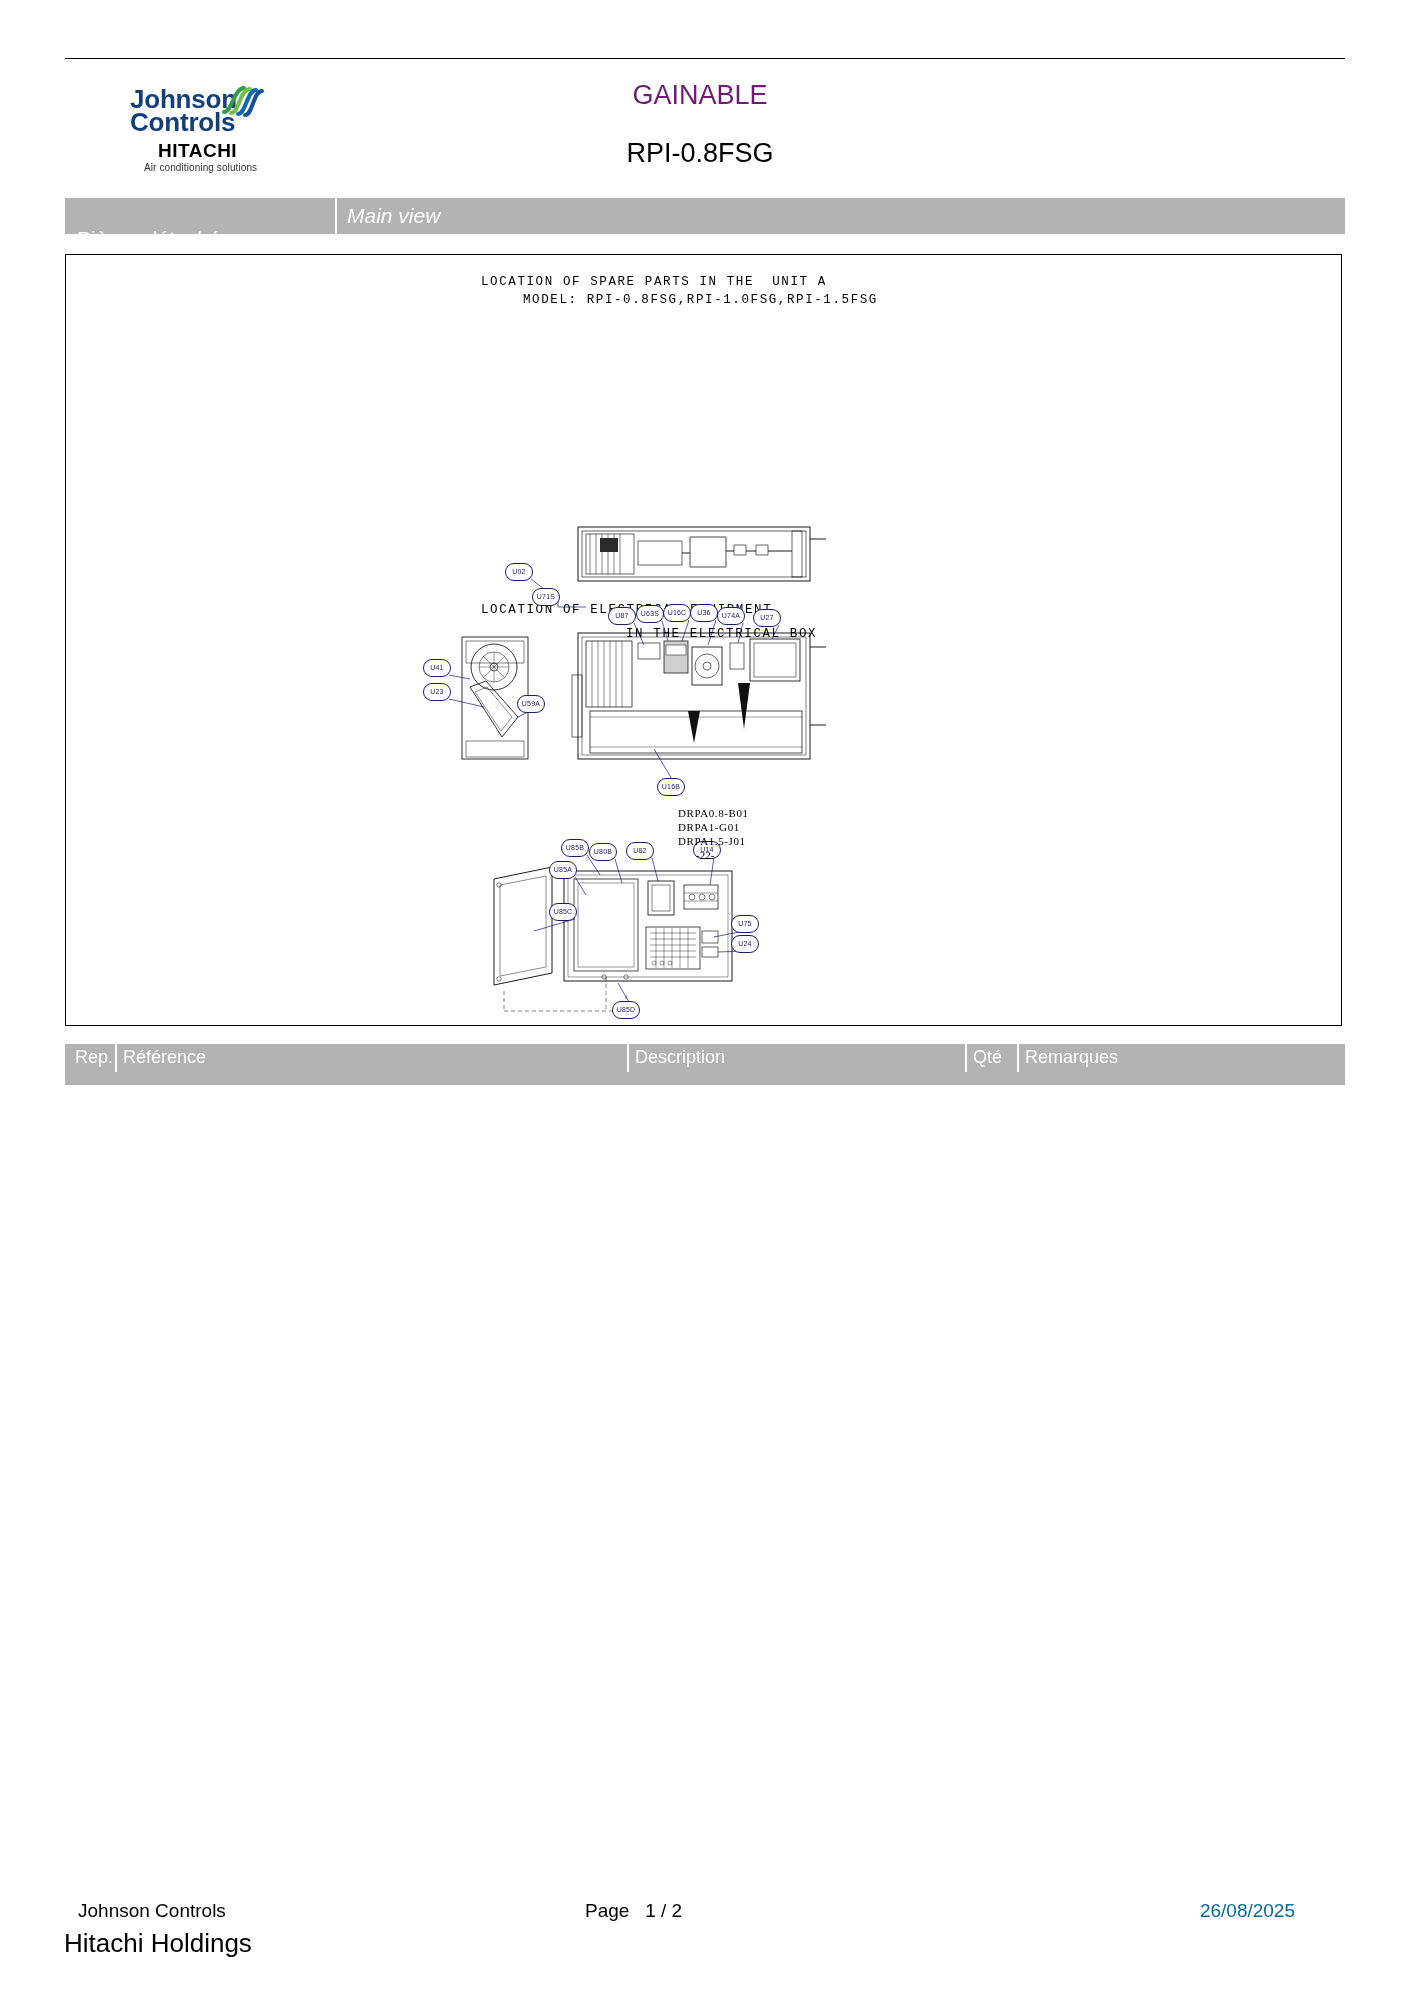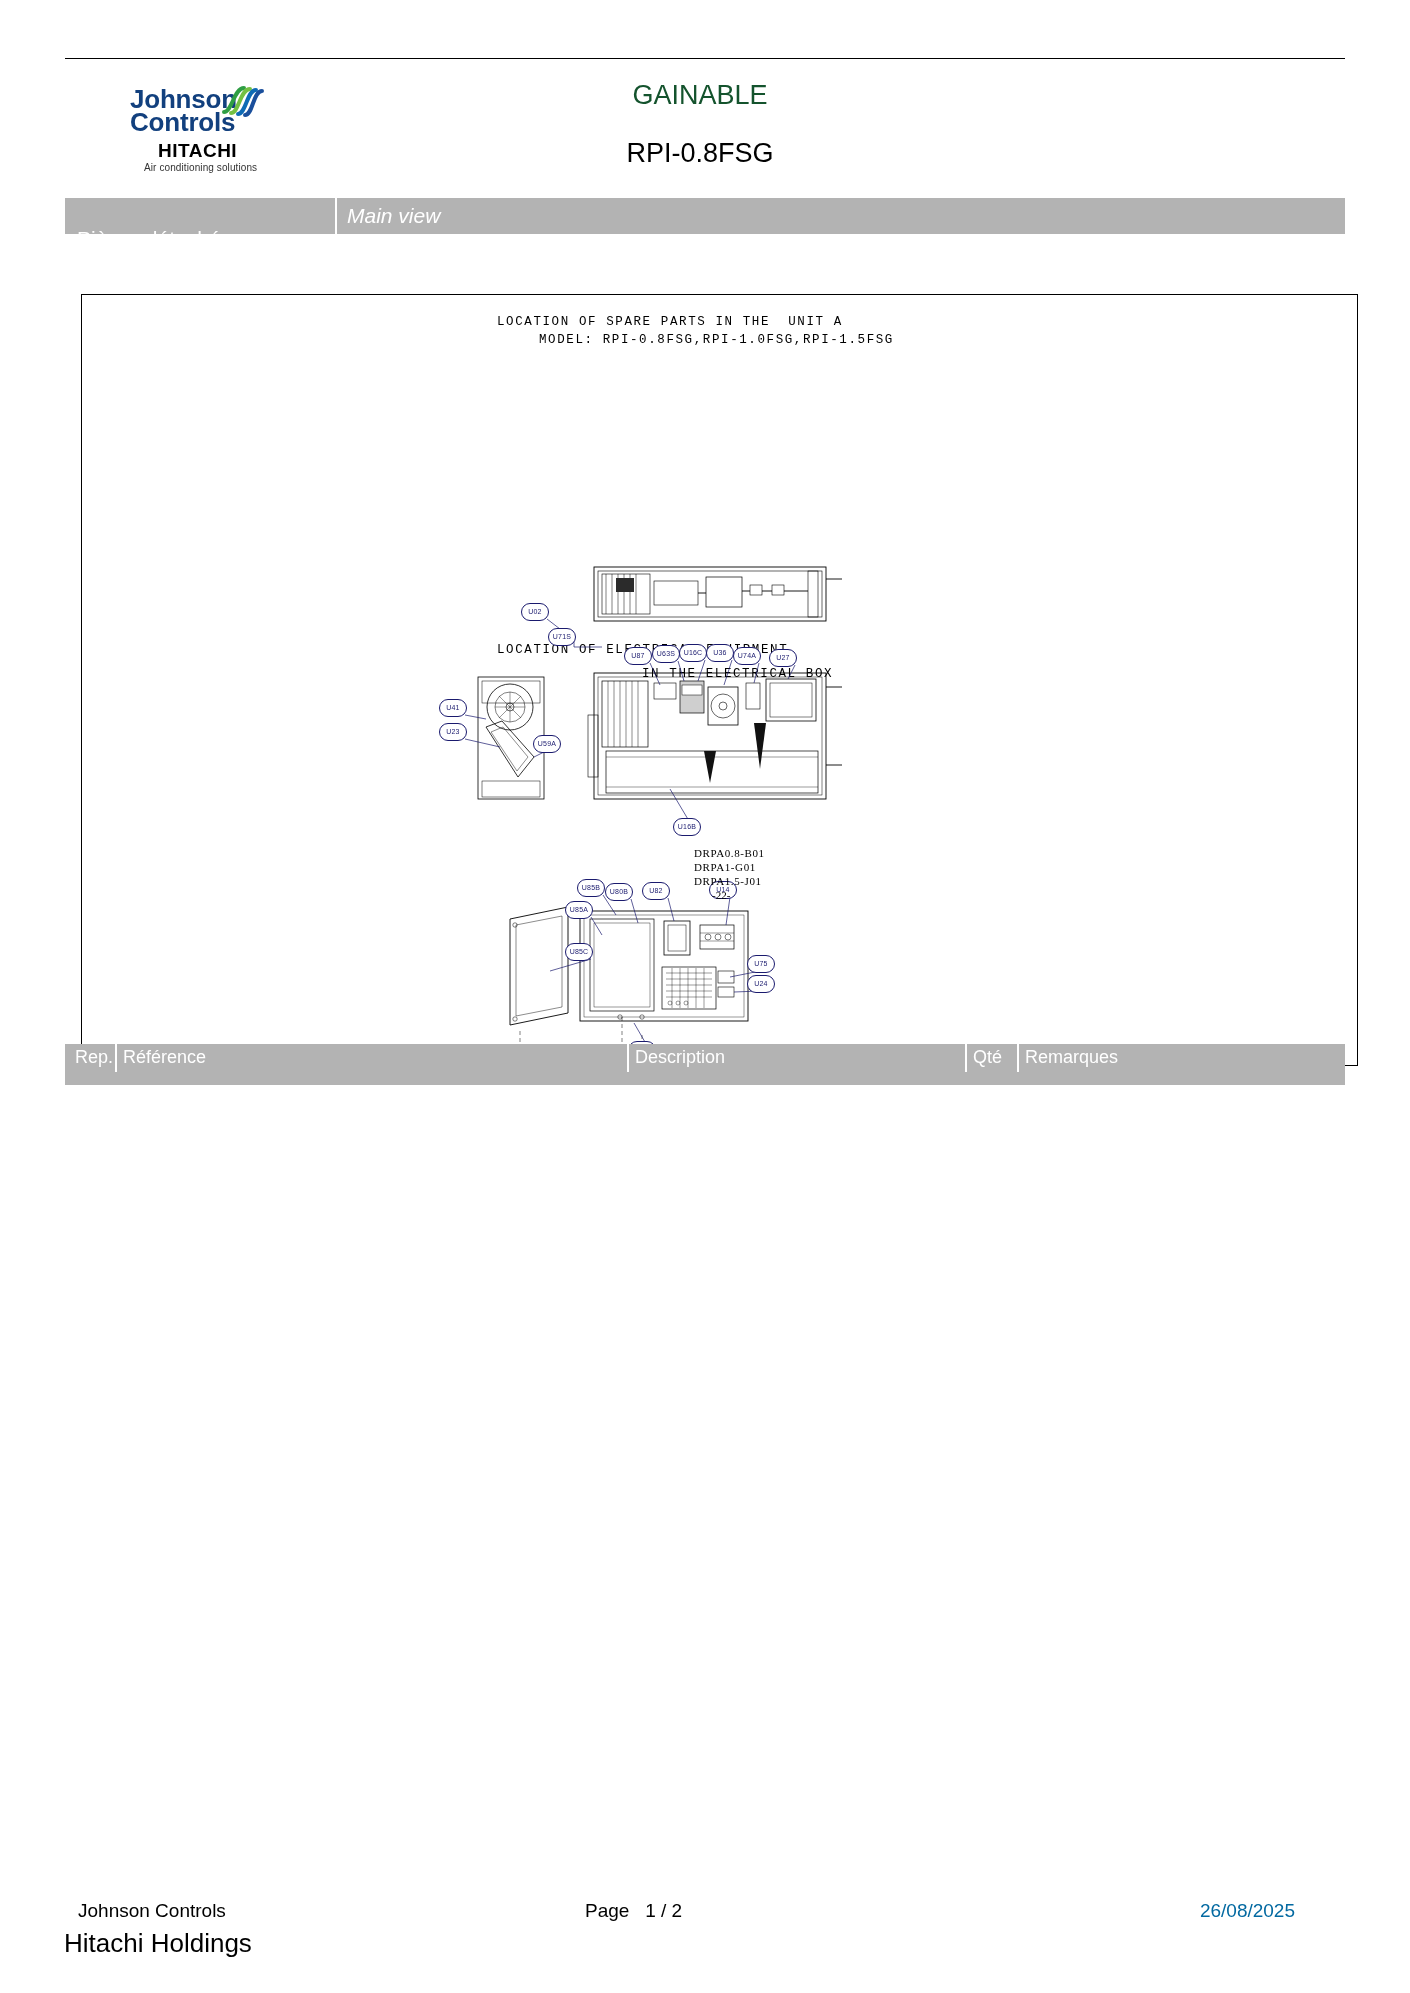--- a/index.html
+++ b/index.html
@@ -64,21 +64,21 @@
     font-size: 10px;
     color: #333;
     letter-spacing: 0.1px;
   }
   .doc-title {
     position: absolute;
     left: 400px; top: 80px;
     width: 600px;
     text-align: center;
     font-size: 27px;
-    color: #14532d;
+    color: #701a75;
   }
   .doc-model {
     position: absolute;
     left: 400px; top: 138px;
     width: 600px;
     text-align: center;
     font-size: 27px;
     color: #000;
   }
   
@@ -106,27 +106,26 @@
   .section-bar-title {
     position: absolute;
     left: 282px; top: 6px;
     font-size: 21px;
     font-style: italic;
     color: #ffffff;
   }
   
   .drawing-frame {
     position: absolute;
-    left: 81px; top: 254px;
+    left: 65px; top: 254px;
     width: 1275px;
     height: 770px;
     border: 1px solid #000;
     background: #fff;
     overflow: hidden;
-    margin-top: 40px;
   }
   .dw-heading {
     position: absolute;
     font-family: "Liberation Mono", monospace;
     font-size: 12.5px;
     letter-spacing: 1.6px;
     color: #000;
     white-space: pre;
   }
   .dw-h1 { left: 415px; top: 20px; }

